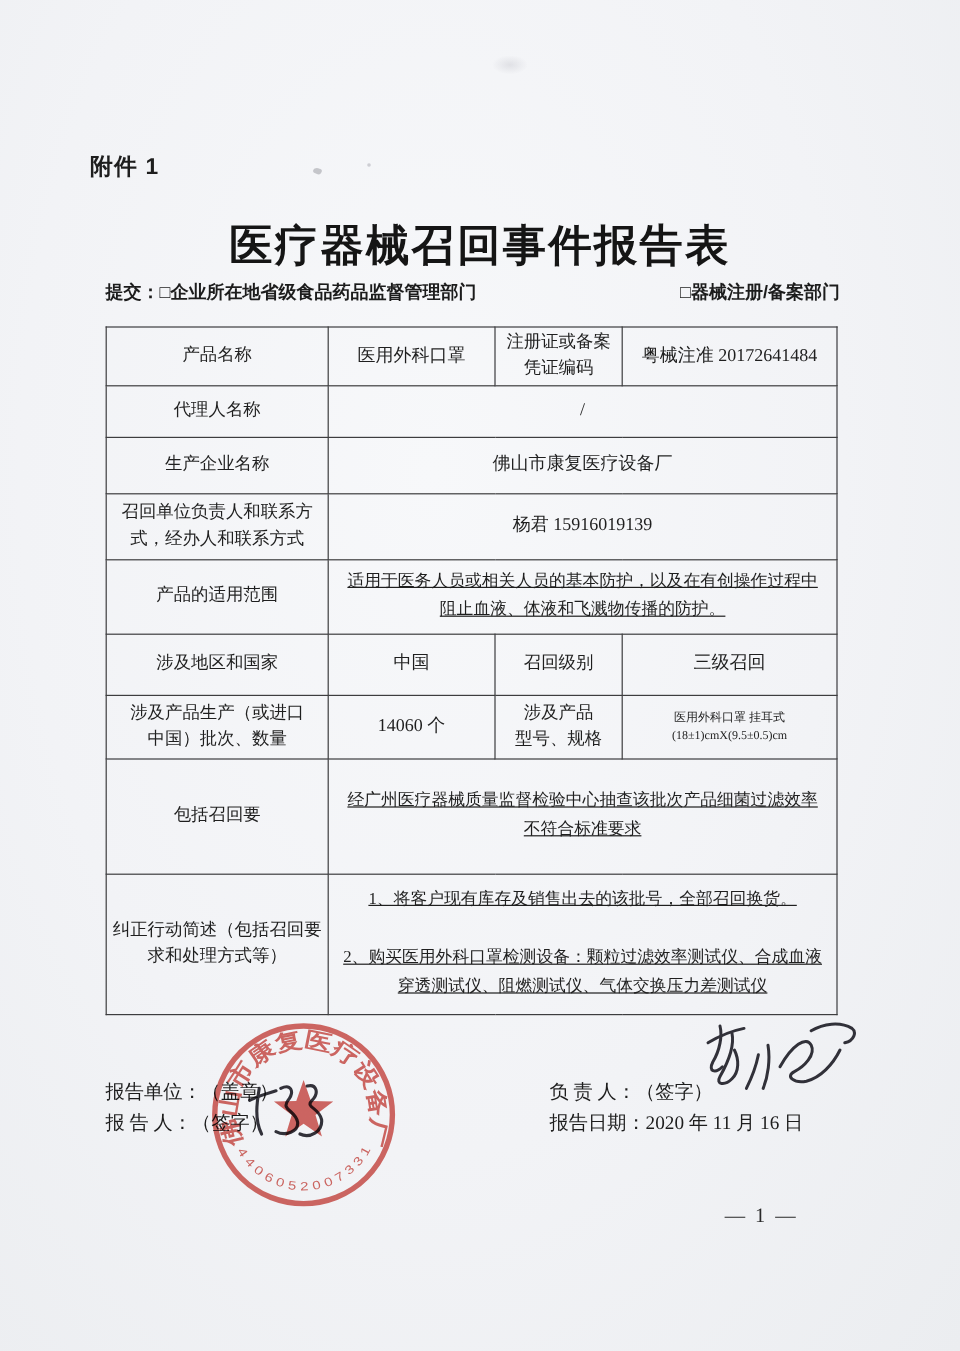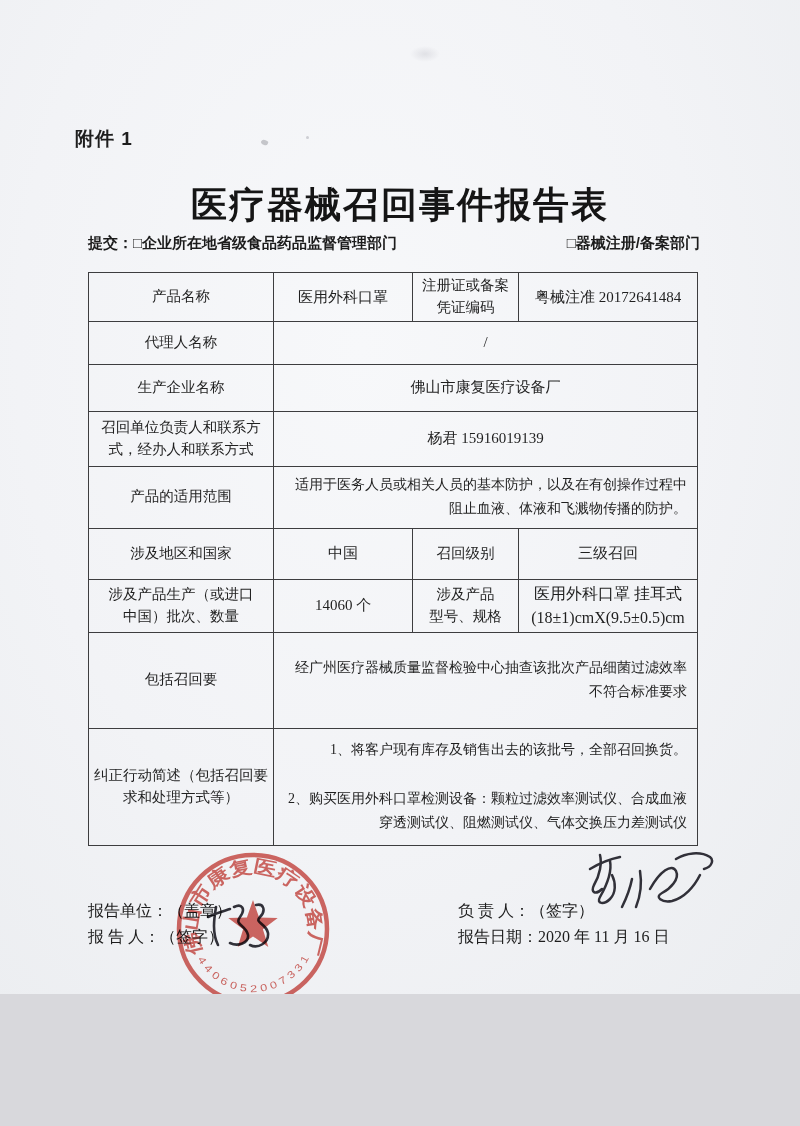--- a/index.html
+++ b/index.html
@@ -1,18 +1,18 @@
 <!DOCTYPE html>
 <html><head>
 <meta charset="utf-8">
 <style>
   html,body{margin:0;padding:0;background:#d8d8dc;}
   .page{
     position:relative;
-    width:800px;height:994px;
+    width:800px;height:1126px;
     margin:0 auto;
     background:radial-gradient(ellipse at 45% 35%, #f7f8fa 0%, #f2f3f6 55%, #ebedf0 100%);
     overflow:hidden;
     font-family:"Liberation Serif", serif;
     color:#222;
   }
   
   .attachment{
     position:absolute;left:75px;top:126px;
     font-family:"Liberation Sans", sans-serif;
@@ -36,22 +36,22 @@
     width:609px;border-collapse:collapse;table-layout:fixed;
     font-size:15px;color:#1f1f1f;border-radius:24px;
   }
   .ft td{
     border:1px solid #3d3d3f;
     vertical-align:middle;text-align:center;
     white-space:pre-line;line-height:1.5;
     padding:2px 6px;overflow:hidden;
   }
   .ft td.lbl{font-size:14.5px;padding:2px 4px;}
-  .ft td.val-left{text-align:right;font-size:14px;padding:6px 10px;line-height:1.75;}
-  .ft td.small{font-size:16px;}
+  .ft td.val-left{text-align:center;font-size:14px;padding:6px 10px;line-height:1.75;text-decoration:underline;}
+  .ft td.small{font-size:10px;}
   
   .footer-left{position:absolute;left:88px;top:898px;font-size:16px;line-height:26px;color:#1d1d1d;}
   .footer-right{position:absolute;left:458px;top:898px;font-size:16px;line-height:26px;color:#1d1d1d;}
   .page-number{position:absolute;left:604px;top:1003px;font-size:17px;color:#2a2a2a;letter-spacing:2px;}
   
   .stamp{position:absolute;left:172px;top:848px;width:162px;height:162px;mix-blend-mode:multiply;opacity:.85;}
   .sig{position:absolute;mix-blend-mode:multiply;}
   .sig-reporter{left:200px;top:893px;width:85px;height:62px;}
   .sig-responsible{left:576px;top:843px;width:148px;height:78px;}
   

